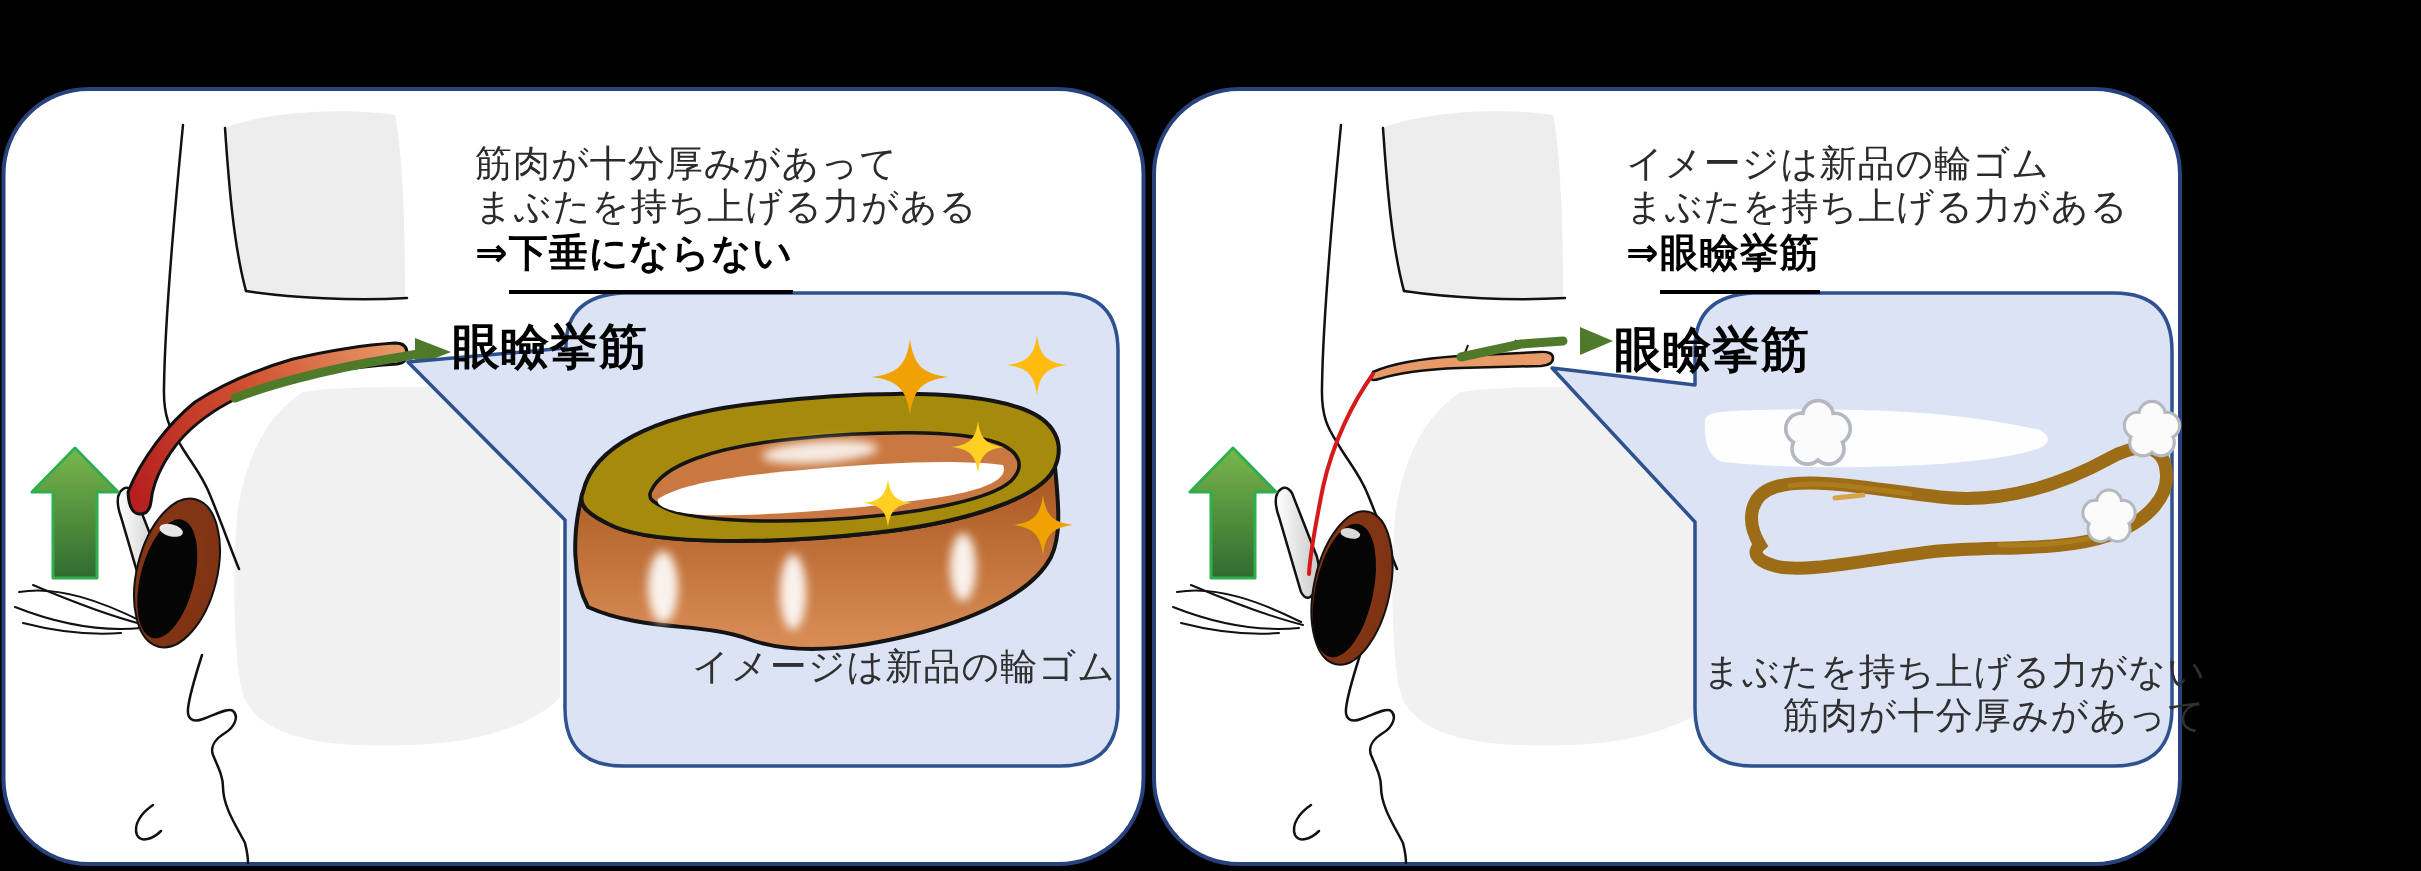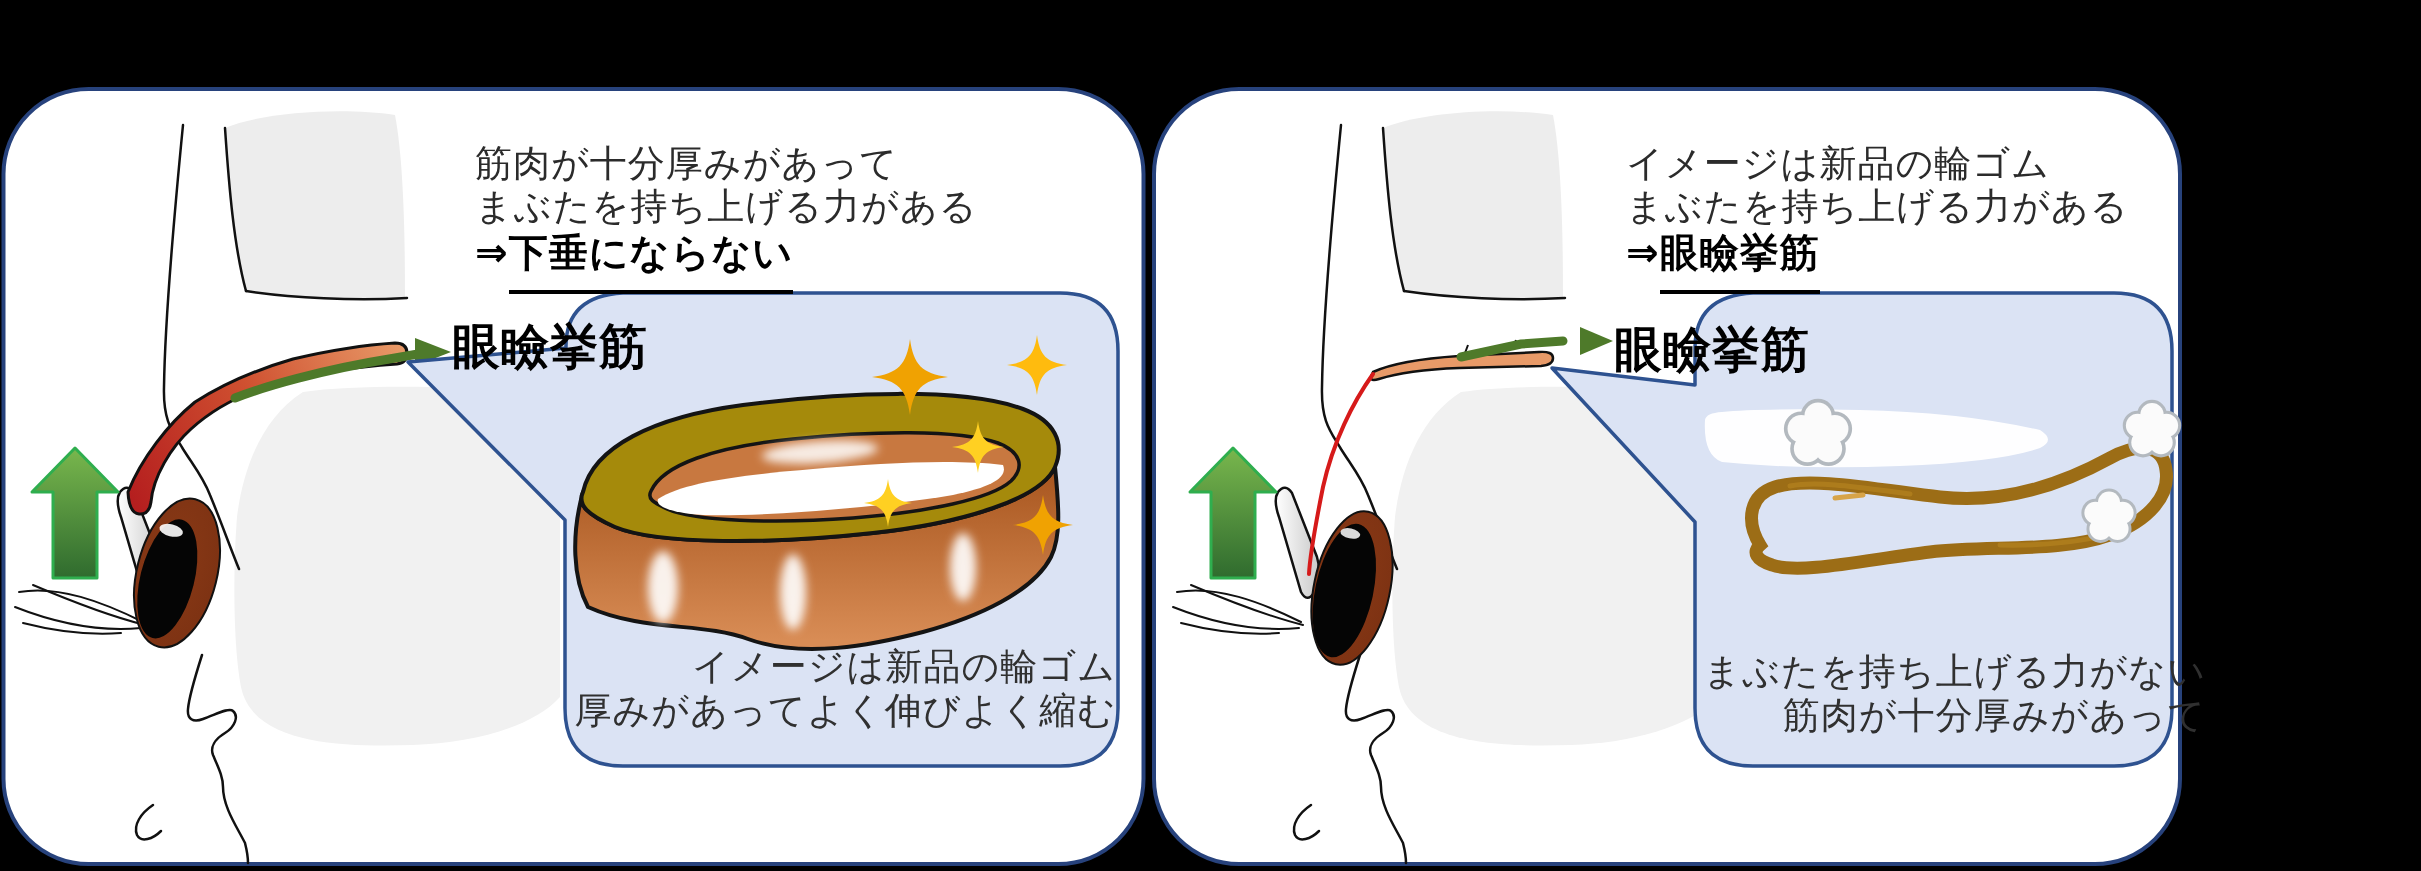--- a/index.html
+++ b/index.html
@@ -189,19 +189,18 @@
   <div>イメージは新品の輪ゴム</div>
   <div>まぶたを持ち上げる力がある</div>
   <div class="concl"><span>⇒</span><span class="u">眼瞼挙筋</span></div>
 </div>
 
 <div class="txt muscle-label" style="left:452px;top:315px">眼瞼挙筋</div>
 <div class="txt muscle-label" style="left:1614px;top:318px">眼瞼挙筋</div>
 
 <div class="txt caption" style="left:570px;top:645px">
   <div>イメージは新品の輪ゴム</div>
-  <div>厚みがあってよく伸びよく縮む</div>
 </div>
 
 <div class="txt caption" style="left:1660px;top:650px">
   <div>まぶたを持ち上げる力がない</div>
   <div>筋肉が十分厚みがあって</div>
 </div>
 
 </body></html>

